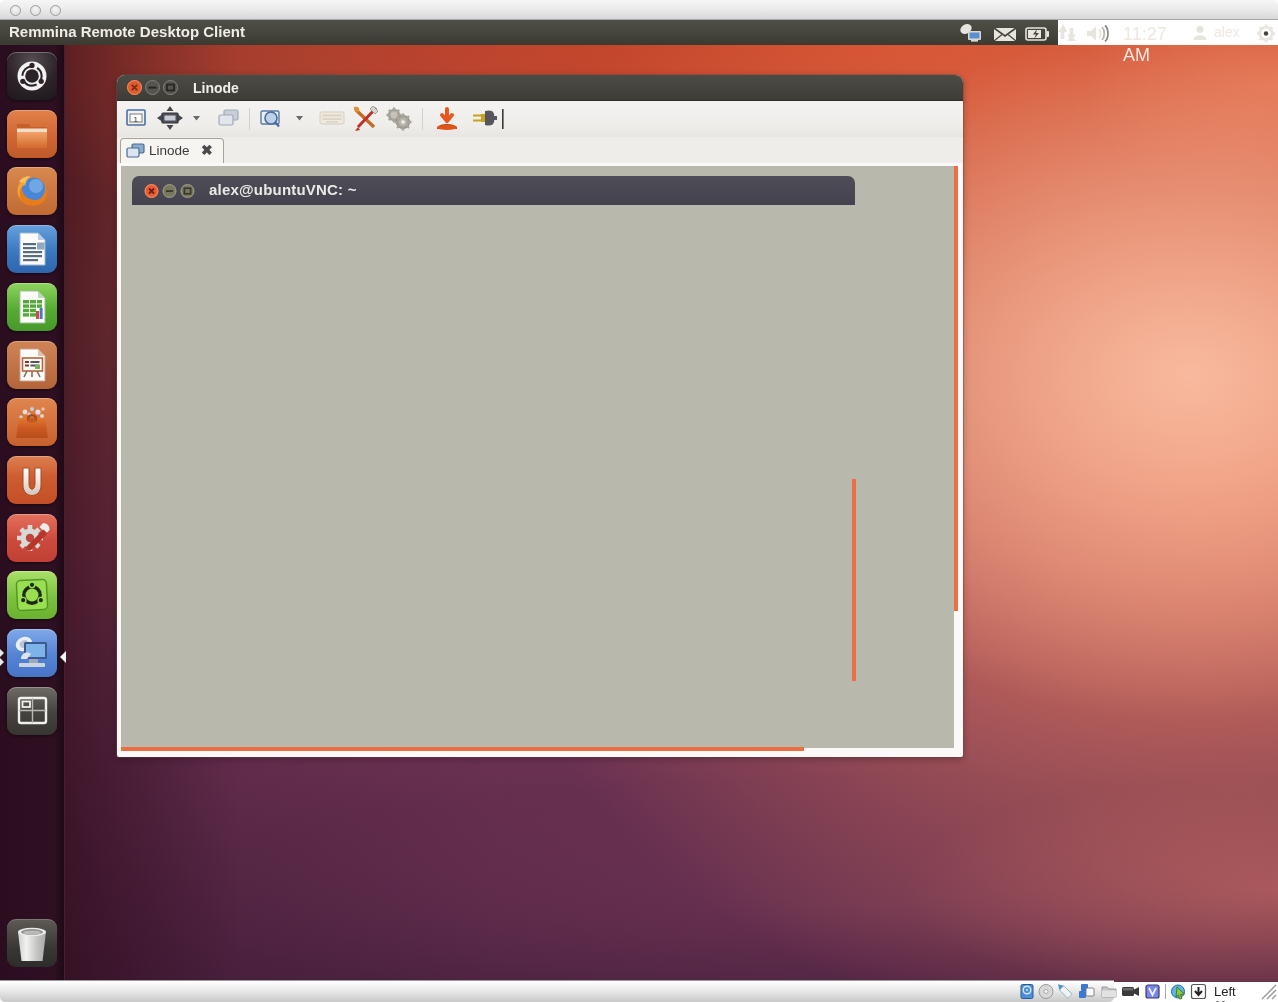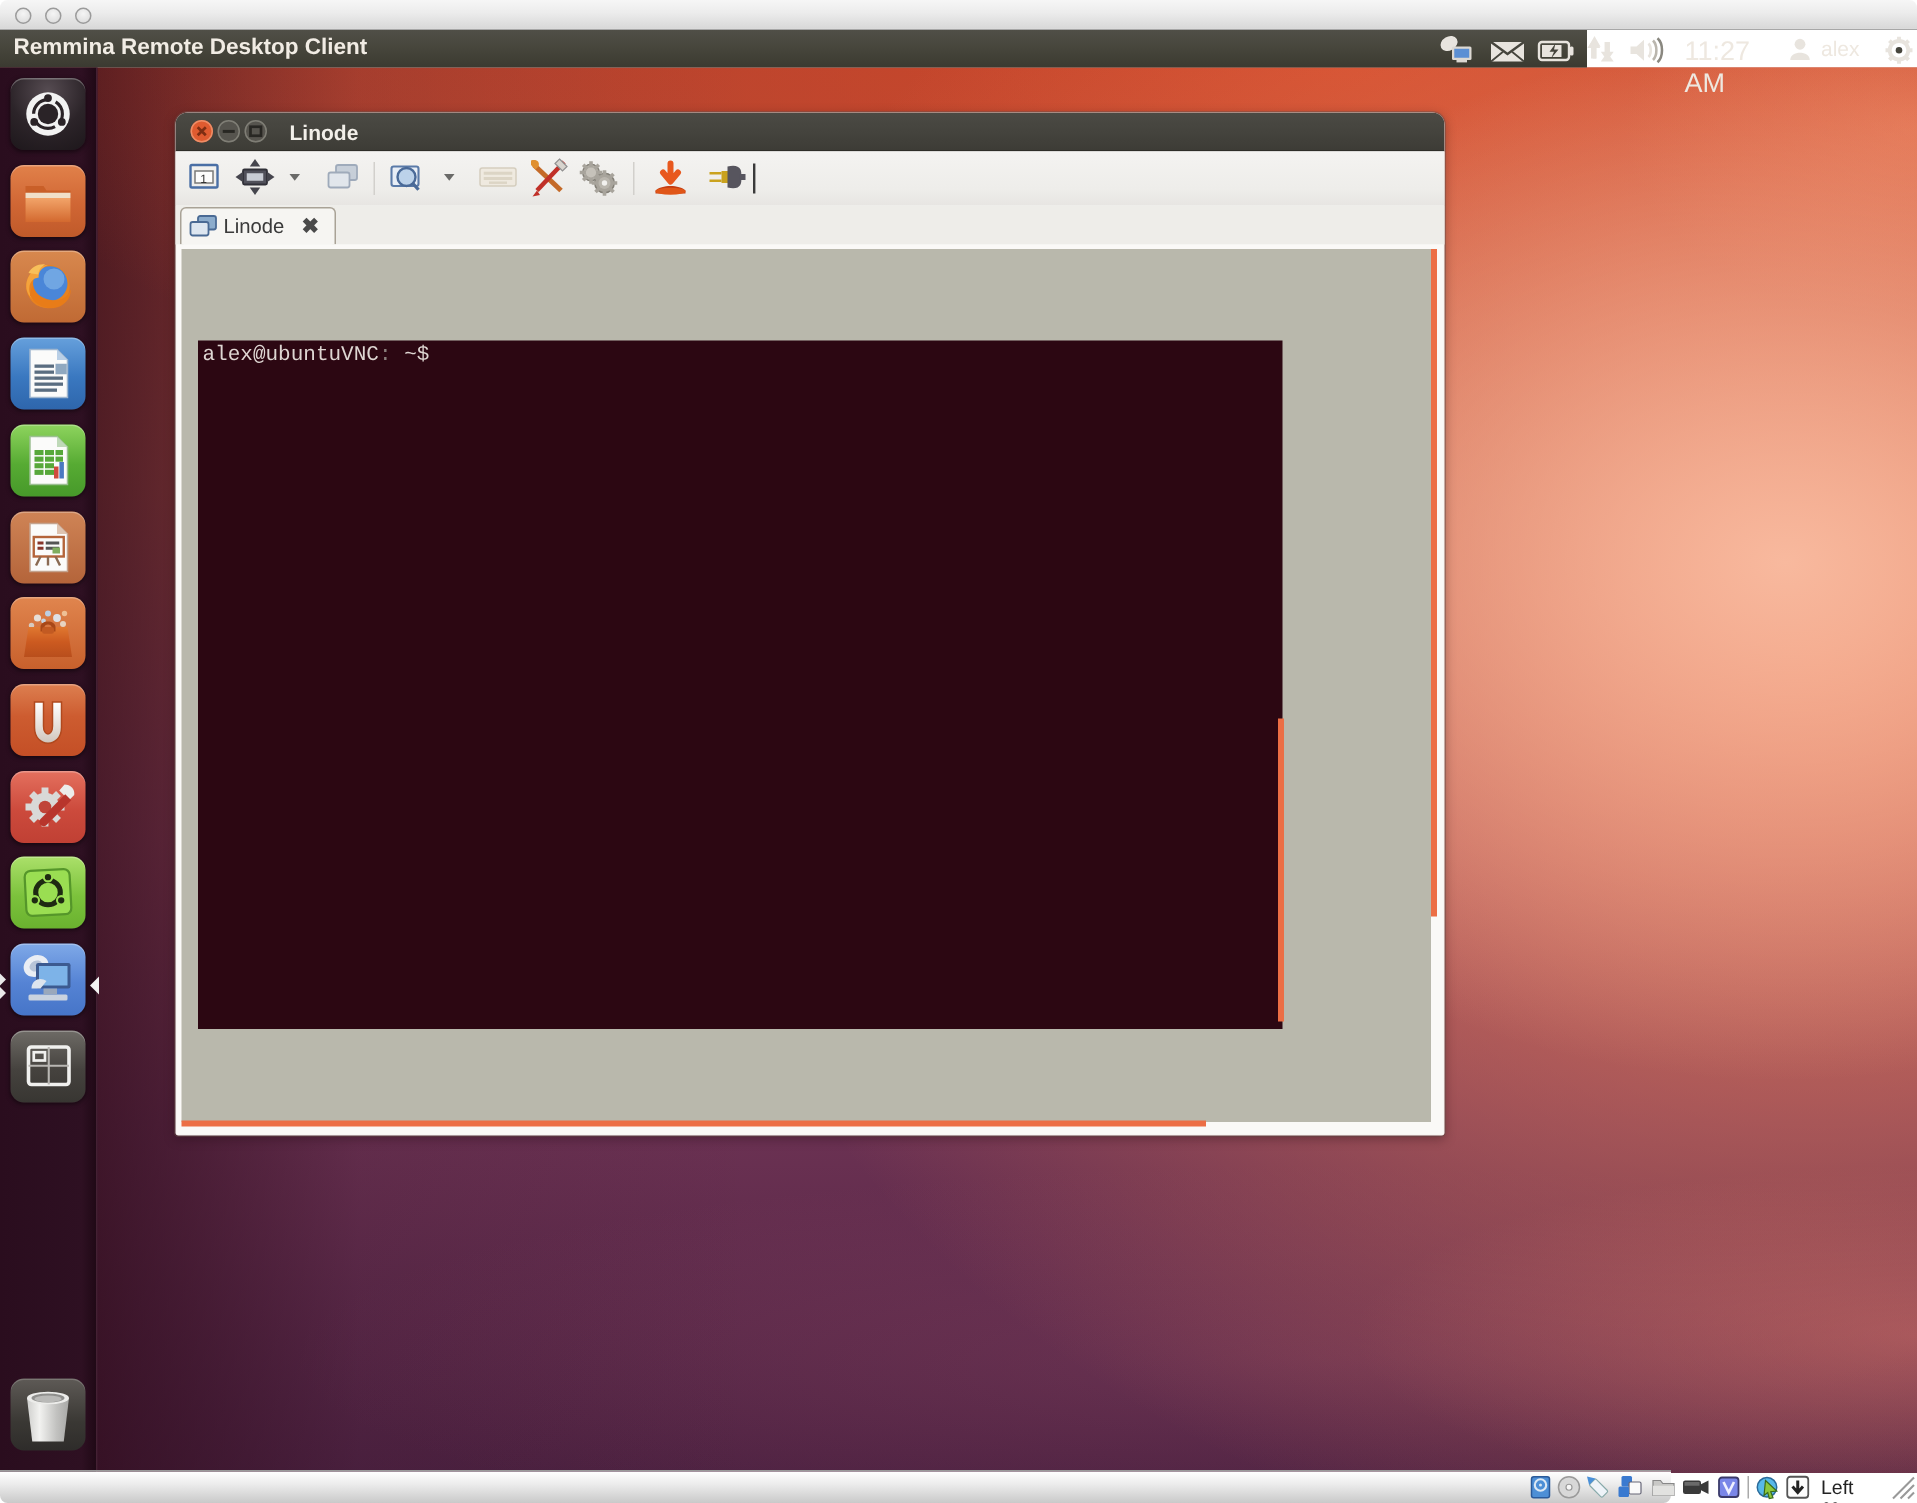--- a/index.html
+++ b/index.html
@@ -439,22 +439,33 @@
       <rect x="7" y="2" width="12" height="9" rx="1.5" fill="#8caccc" stroke="#4a6a94" stroke-width="1.2"></rect>
       <rect x="2" y="6" width="12" height="9" rx="1.5" fill="#dde6f0" stroke="#4a6a94" stroke-width="1.2"></rect>
     </svg>
     <div class="tabtxt">Linode</div>
         <div class="tabx">✖</div>
   </div>
     </div>
   <div id="rview">
     <div id="rdesk">
       <div id="term">
-        <div id="tbody">
-          <div id="tprompt">alex@ubuntuVNC<span style="color:#8a7f7c;">:</span> ~$</div>
+        <div id="ttitle">
+          <svg width="70" height="29" style="position:absolute;left:12px;top:0;">
+            <circle cx="7.5" cy="15" r="7" fill="#e85c33"></circle>
+            <circle cx="7.5" cy="15" r="6.4" fill="none" stroke="#f69d72" stroke-width="1" opacity="0.8"></circle>
+            <path d="M5 12.5 L10 17.5 M10 12.5 L5 17.5" stroke="#6e1f0e" stroke-width="1.8"></path>
+            <circle cx="25.5" cy="15" r="7" fill="#79785f"></circle>
+            <circle cx="25.5" cy="15" r="6.4" fill="none" stroke="#9d9c86" stroke-width="1" opacity="0.9"></circle>
+            <rect x="22" y="14.2" width="7" height="1.8" fill="#3a392c"></rect>
+            <circle cx="43.5" cy="15" r="7" fill="#79785f"></circle>
+            <circle cx="43.5" cy="15" r="6.4" fill="none" stroke="#9d9c86" stroke-width="1" opacity="0.9"></circle>
+            <rect x="40.4" y="12.2" width="6.2" height="5.6" fill="none" stroke="#3a392c" stroke-width="1.7"></rect>
+          </svg>
+          <div class="wt">alex@ubuntuVNC: ~</div>
         </div>
       </div>
 
       <div class="oline" style="left:730.5px; top:313px; width:4.5px; height:202px;"></div>
     </div>
 
     <div class="oline" style="left:836px; top:3px; width:4px; height:445px;"></div>
     <div class="oline" style="left:3px; top:584px; width:683px; height:4px;"></div>
   </div>
 </div>

